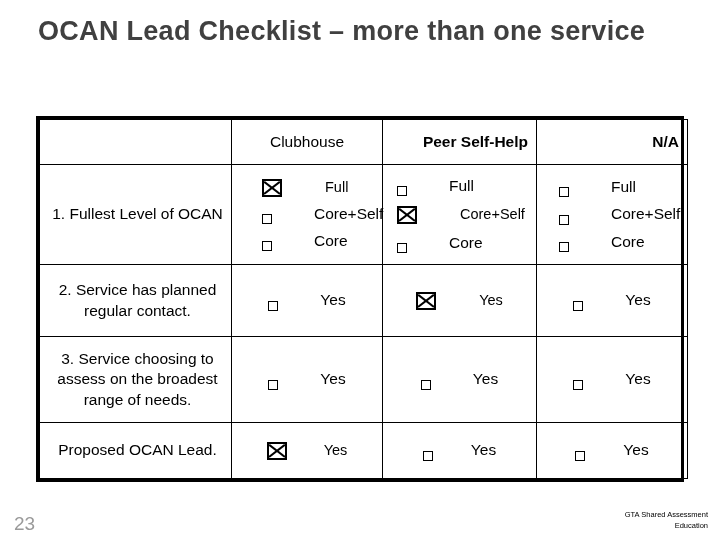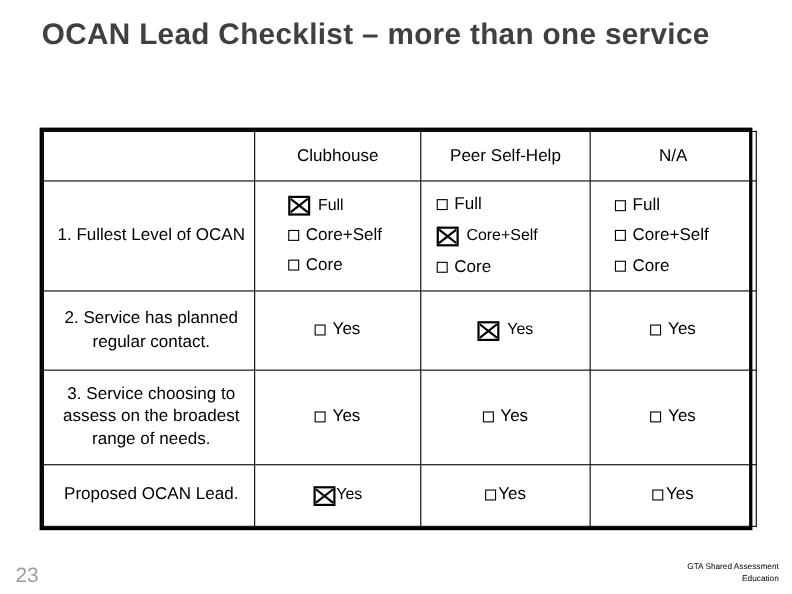--- a/index.html
+++ b/index.html
@@ -55,22 +55,23 @@
   col.c-peer  { width: 154px; }
   col.c-na    { width: 151px; }
 
   .cell-pad { padding: 5px 7px; }
 
   .hdr-center {
     text-align: center;
     padding: 5px 6px;
   }
   .hdr-left {
-    text-align: center;
+    text-align: right;
     padding: 5px 8px;
+    font-weight: bold;
   }
 
   .row-label {
     padding: 6px 4px 6px 8px;
     text-align: center;
   }
 
   
   .opt-stack {
     display: flex;
@@ -89,22 +90,23 @@
     gap: 9px;
   }
   .opt-stack.club-stack {
     padding-left: 30px;
     align-items: flex-start;
     gap: 7px;
   }
 
   .opt {
     display: flex;
-    align-items: center;
+    align-items: flex-end;
     white-space: nowrap;
+    gap: 36px;
   }
 
   .single-opt {
     display: flex;
     align-items: center;
     justify-content: center;
     padding: 10px 4px;
   }
 
   

